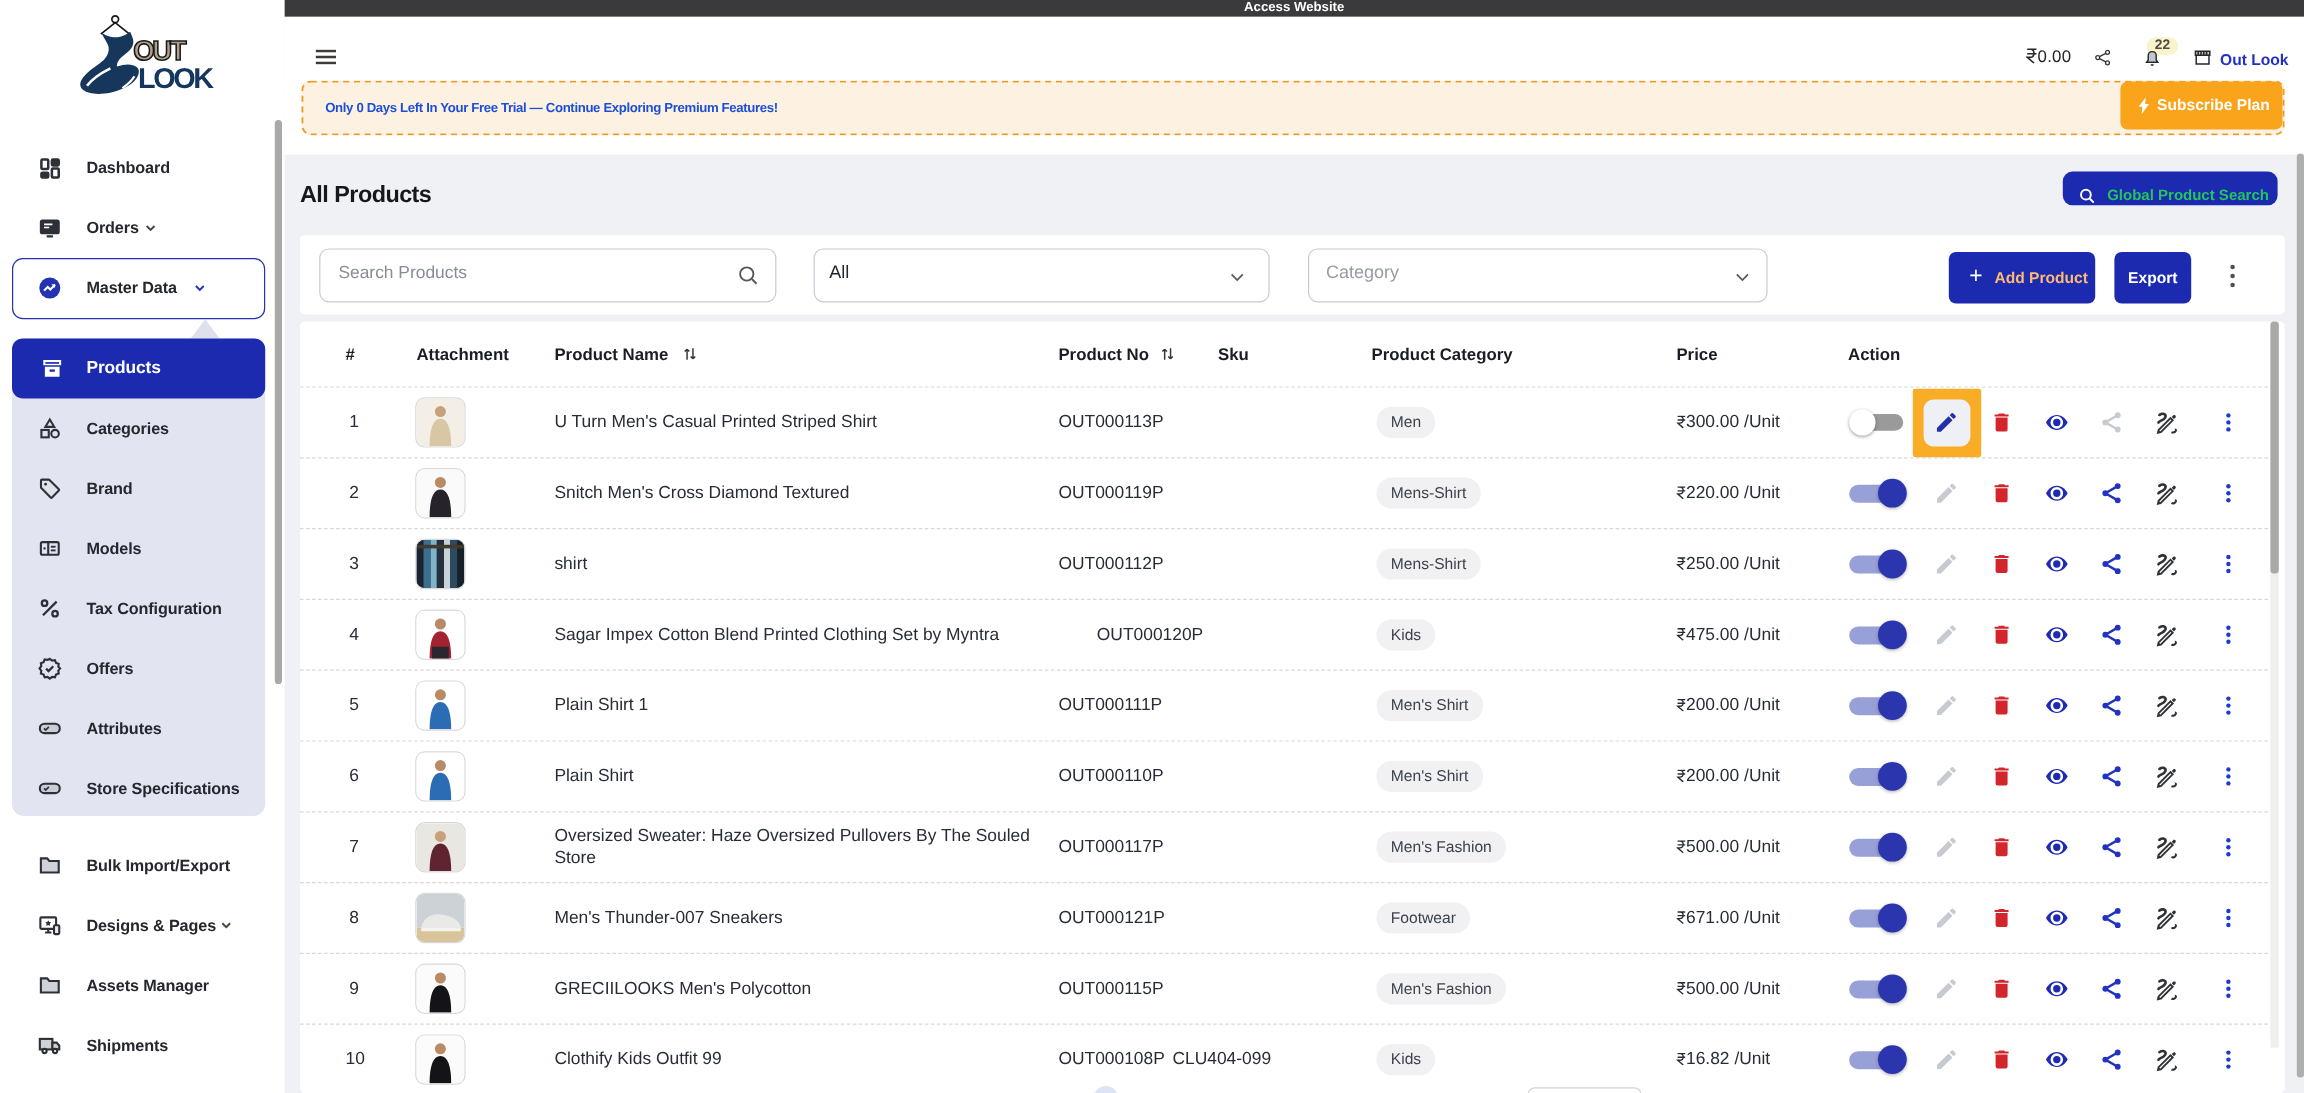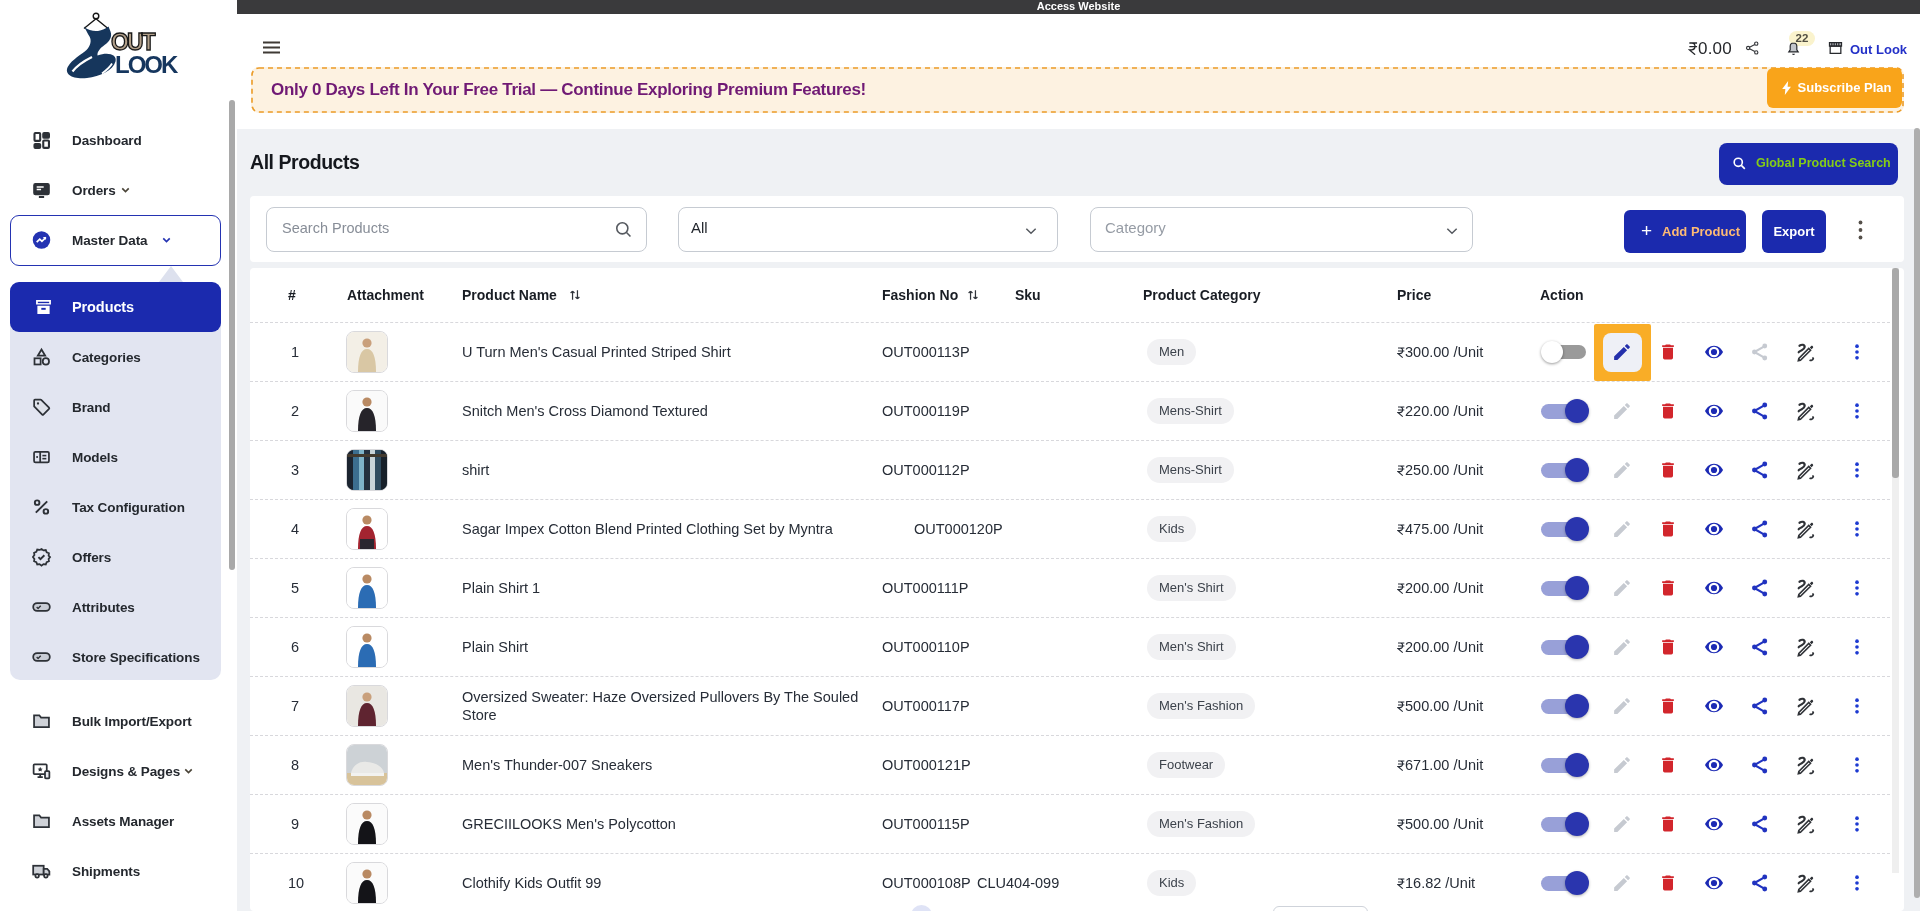--- a/index.html
+++ b/index.html
@@ -15,26 +15,26 @@
 .subitem .ic{position:absolute;left:21px;top:50%;transform:translateY(-50%);width:21px;height:21px;}
 .subitem .lb{position:absolute;left:62px;top:50%;transform:translateY(-50%);font-size:13.5px;font-weight:700;color:#24282e;white-space:nowrap;letter-spacing:-0.1px;}
 #mdbox{position:absolute;left:10px;top:215px;width:211px;height:51px;border:1.5px solid #2433b2;border-radius:9px;}
 #notch{position:absolute;left:159px;top:266px;width:0;height:0;border-left:12px solid transparent;border-right:12px solid transparent;border-bottom:16px solid #dde1ee;}
 #active{position:absolute;left:10px;top:282px;width:211px;height:50px;background:#1b2aae;border-radius:9px;}
 #sbthumb{position:absolute;left:229px;top:100px;width:6px;height:470px;background:#a9a9a9;border-radius:3px;}
 
 #blackbar{position:absolute;left:237px;top:0;width:1683px;height:14px;background:#3a3a3c;color:#fff;font-size:11px;font-weight:700;text-align:center;line-height:13px;}
 #header{position:absolute;left:237px;top:14px;width:1683px;height:115px;background:#fff;box-shadow:0 1px 3px rgba(0,0,0,0.07);}
 #banner{position:absolute;left:14px;top:53px;width:1653px;height:46px;background:#fdf2e1;border-radius:8px;}
-#bannertext{position:absolute;left:20px;top:50%;transform:translateY(-50%);font-size:17px;font-weight:700;color:#701a75;letter-spacing:-0.3px;}
+#bannertext{position:absolute;left:20px;top:50%;transform:translateY(-50%);font-size:11px;font-weight:700;color:#1d4ed8;letter-spacing:-0.3px;}
 #subbtn{position:absolute;right:2px;top:1px;width:135px;height:40px;background:#f9a41a;border-radius:6px;color:#fff;font-size:13px;font-weight:700;text-align:center;line-height:40px;}
 
 #main{position:absolute;left:237px;top:129px;width:1683px;height:782px;background:#eff1f4;}
 #h1{position:absolute;left:250px;top:151px;font-size:19.5px;font-weight:700;color:#15181d;letter-spacing:-0.45px;}
-#gpsbtn{position:absolute;left:1719px;top:143px;width:179px;height:42px;background:#1b2aae;border-radius:8px;color:#84cc16;padding-left:48px;}
+#gpsbtn{position:absolute;left:1719px;top:143px;width:179px;height:28px;background:#1b2aae;border-radius:8px;color:#22c55e;padding-left:48px;}
 #filtercard{position:absolute;left:250px;top:196px;width:1654px;height:66px;background:#fff;border-radius:4px;}
 .inp{position:absolute;top:11px;height:45px;background:#fff;border:1px solid #c6cbd2;border-radius:8px;font-size:14.5px;color:#21262e;}
 #tablecard{position:absolute;left:250px;top:268px;width:1654px;height:643px;background:#fff;border-radius:4px;}
 .th{position:absolute;top:0;height:54px;line-height:54px;font-size:14px;font-weight:700;color:#191d24;white-space:nowrap;}
 .row{position:absolute;left:0;width:1640px;height:59px;border-top:1px dashed #d8d8dc;}
 .cell{position:absolute;top:50%;transform:translateY(-50%);font-size:14.5px;color:#272d37;white-space:nowrap;}
 .thumb{position:absolute;left:96px;top:50%;transform:translateY(-50%);width:42px;height:42px;border:1px solid #d9d9dc;border-radius:8px;overflow:hidden;background:#fff;}
 .pill{position:absolute;left:897px;top:50%;transform:translateY(-50%);height:26px;line-height:26px;border-radius:13px;background:#f1f1f3;padding:0 12px;font-size:13px;color:#3c424b;}
 .togg{position:absolute;left:1291px;top:50%;transform:translateY(-50%);width:48px;height:24px;}
 .ticon{position:absolute;top:50%;transform:translate(-50%,-50%);}
@@ -192,21 +192,21 @@
       </div>
 <div id="sbthumb"></div>
     </div>
 <div id="blackbar">Access Website</div>
 <div id="header">
 <svg class="abs" style="left:26px;top:27px" width="17" height="13" viewBox="0 0 17 13">
         <g stroke="#3f3a35" stroke-width="2.1">
           <path d="M0 1.5h17M0 6.5h17M0 11.5h17"></path>
         </g>
       </svg>
-<div class="abs" style="left:1451px;top:25px;font-size:17px;color:#25272b;letter-spacing:0.2px"><svg style="display:inline-block;vertical-align:-1px" width="10" height="13" viewBox="0 0 12 16" fill="none" stroke="#25272b" stroke-width="1.6">
+<div class="abs" style="left:1451px;top:25px;font-size:14px;color:#25272b;letter-spacing:0.2px"><svg style="display:inline-block;vertical-align:-1px" width="10" height="13" viewBox="0 0 12 16" fill="none" stroke="#25272b" stroke-width="1.6">
           <path d="M1.5 1.2 H11 M1.5 5.8 H11 M4.8 1.2 C9.8 1.2 9.8 9.6 4.2 9.6 H1.5 L8.6 15.6"></path>
         </svg>0.00</div>
 <svg class="abs" style="left:1508px;top:26px" width="15" height="16" viewBox="0 0 24 24" fill="none" stroke="#35373b" stroke-width="1.8">
         <circle cx="18" cy="5" r="2.6"></circle>
         <circle cx="5" cy="12" r="2.6"></circle>
         <circle cx="18" cy="19" r="2.6"></circle>
         <path d="M7.3 10.7l8.4-4.4M7.3 13.3l8.4 4.4"></path>
       </svg>
 <div class="abs" style="left:1552px;top:17px;width:26px;height:15px;background:#faf3cd;border-radius:8px;text-align:center;line-height:15px;font-size:11.5px;font-weight:700;color:#514e42">22</div>
 <svg class="abs" style="left:1549px;top:26px" width="15" height="17" viewBox="0 0 24 24" fill="#c3c6cb" stroke="#26282c" stroke-width="1.9">
@@ -263,21 +263,21 @@
 <svg class="abs" style="left:1608px;top:23px" width="5" height="22" viewBox="0 0 5 22" fill="#55504a">
         <circle cx="2.5" cy="3.5" r="1.9"></circle>
         <circle cx="2.5" cy="11" r="1.9"></circle>
         <circle cx="2.5" cy="18.5" r="1.9"></circle>
       </svg>
 </div>
 <div id="tablecard">
 <div class="th" style="left:38px">#</div>
 <div class="th" style="left:97px">Attachment</div>
 <div class="th" style="left:212px">Product Name</div>
-<div class="th" style="left:632px">Fashion No</div>
+<div class="th" style="left:632px">Product No</div>
 <div class="th" style="left:765px">Sku</div>
 <div class="th" style="left:893px">Product Category</div>
 <div class="th" style="left:1147px">Price</div>
 <div class="th" style="left:1290px">Action</div>
 <svg style="position:absolute;top:20px;left:318px" width="14" height="14" viewBox="0 0 16 16" fill="none" stroke="#30343b" stroke-width="1.4">
         <path d="M5.2 13.5v-10M5.2 3.5L3 5.7M5.2 3.5l2.2 2.2"></path>
         <path d="M10.8 2.5v10M10.8 12.5L8.6 10.3M10.8 12.5l2.2-2.2"></path>
       </svg>
 <svg style="position:absolute;top:20px;left:716px" width="14" height="14" viewBox="0 0 16 16" fill="none" stroke="#30343b" stroke-width="1.4">
         <path d="M5.2 13.5v-10M5.2 3.5L3 5.7M5.2 3.5l2.2 2.2"></path>

